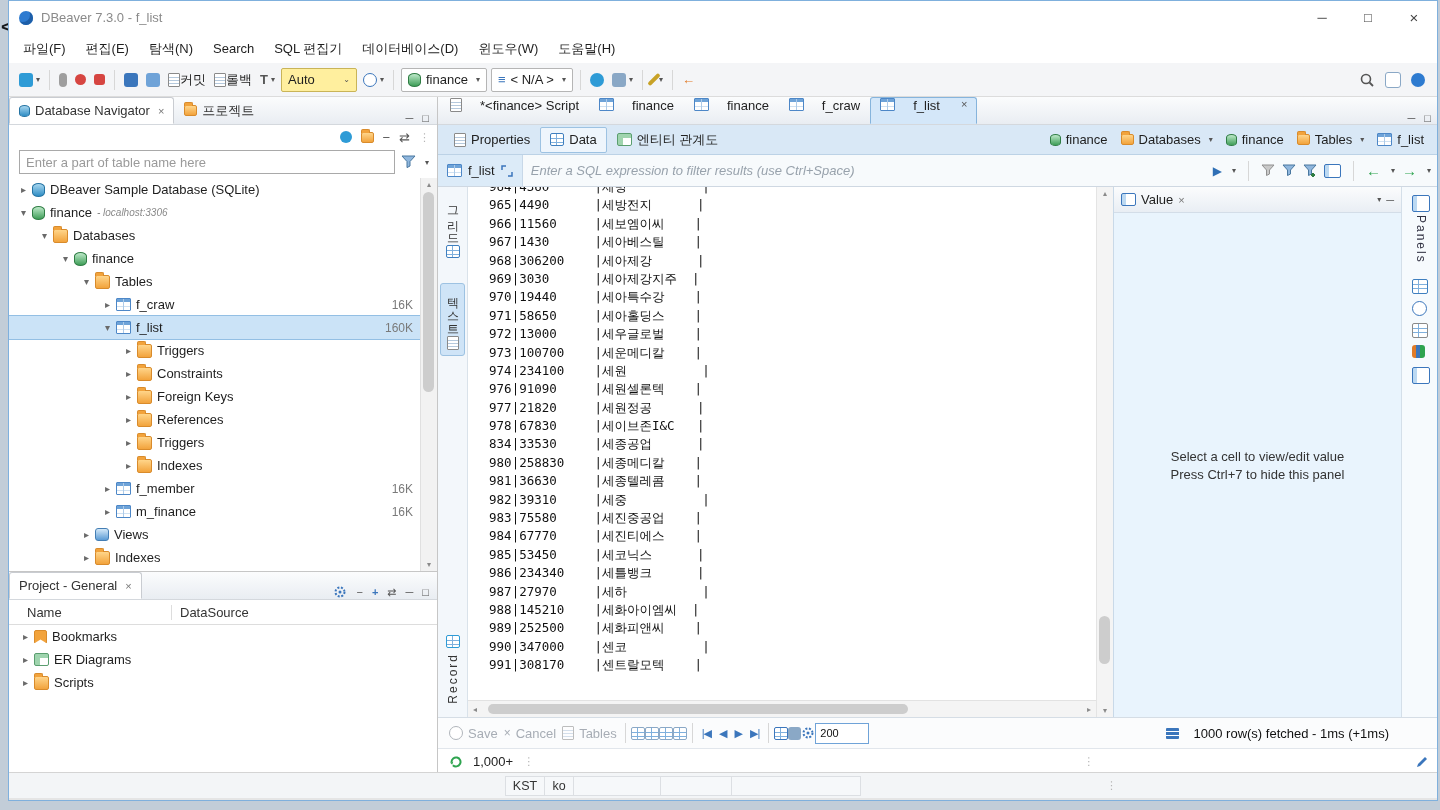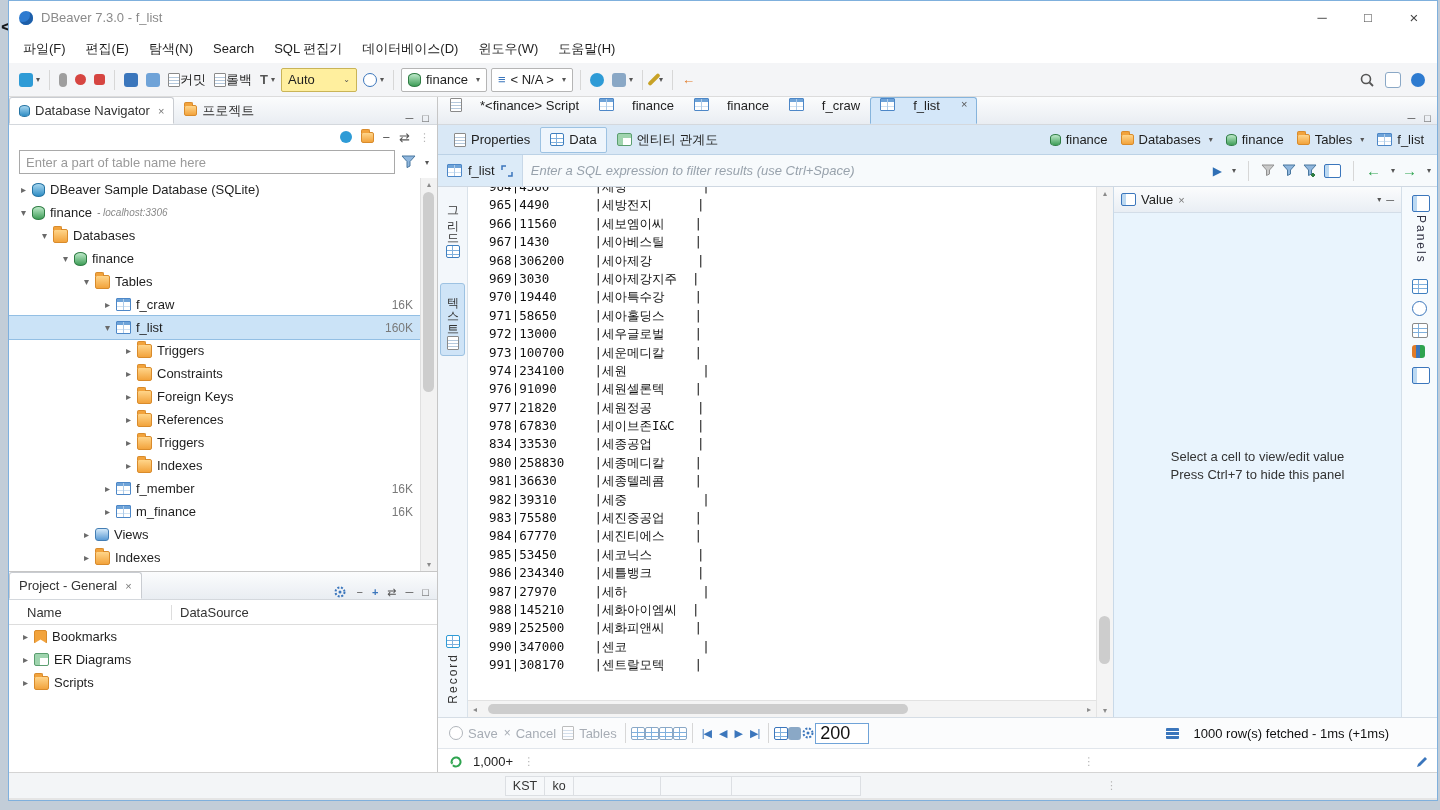--- a/index.html
+++ b/index.html
@@ -112,21 +112,21 @@
   .valpanel{width:288px;background:#e9f4fd;border-left:1px solid #c9d9e8;display:flex;flex-direction:column;flex:none;box-sizing:border-box}
   .vphead{height:26px;background:linear-gradient(#fbfcfd,#e9eef4);border-bottom:1px solid #d3dde8;display:flex;align-items:center;padding:0 7px;gap:5px;box-sizing:border-box}
   .vpbody{flex:1;display:flex;flex-direction:column;align-items:center;justify-content:center;gap:3px;color:#333;text-align:center}
   .pstrip{flex:1;background:#f6fafd;border-left:1px solid #d4dfe9;position:relative;box-sizing:border-box}
   .pticon{position:absolute;left:10px;width:16px;height:15px}
 
   
   .resbar{height:31px;border-top:1px solid #d5dde5;background:#fbfcfd;display:flex;align-items:center;padding:0 8px;box-sizing:border-box;color:#a7adb5}
   .rbtn{display:flex;align-items:center;gap:5px;color:#a7adb5;margin:0 3px}
   .navg{color:#3b76bc;font-size:11px;margin:0 4px;letter-spacing:-1px}
-  .fetchbox{width:44px;height:19px;border:1px solid #6fa3d8;padding:0 4px;font-size:18px;color:#111;font-family:"Liberation Sans",sans-serif}
+  .fetchbox{width:44px;height:19px;border:1px solid #6fa3d8;padding:0 4px;font-size:11px;color:#111;font-family:"Liberation Sans",sans-serif}
   .resstatus{margin-left:auto;display:flex;align-items:center;gap:15px;color:#111;padding-right:42px}
   .countrow{height:26px;border-top:1px solid #e1e6ec;background:#fff;display:flex;align-items:center;padding:0 10px;gap:10px;box-sizing:border-box;color:#222}
 
   
   .statusbar{position:absolute;left:0;right:0;bottom:2px;height:26px;background:#f3f5f7;border-top:1px solid #d4d4d4;display:flex;align-items:center;box-sizing:border-box;font-size:12.5px;color:#333}
   .scell{height:20px;border:1px solid #dcdfe3;display:flex;align-items:center;justify-content:center;box-sizing:border-box;margin-left:-1px;background:#f6f8fa}
 </style>
 </head>
 <body>
 

